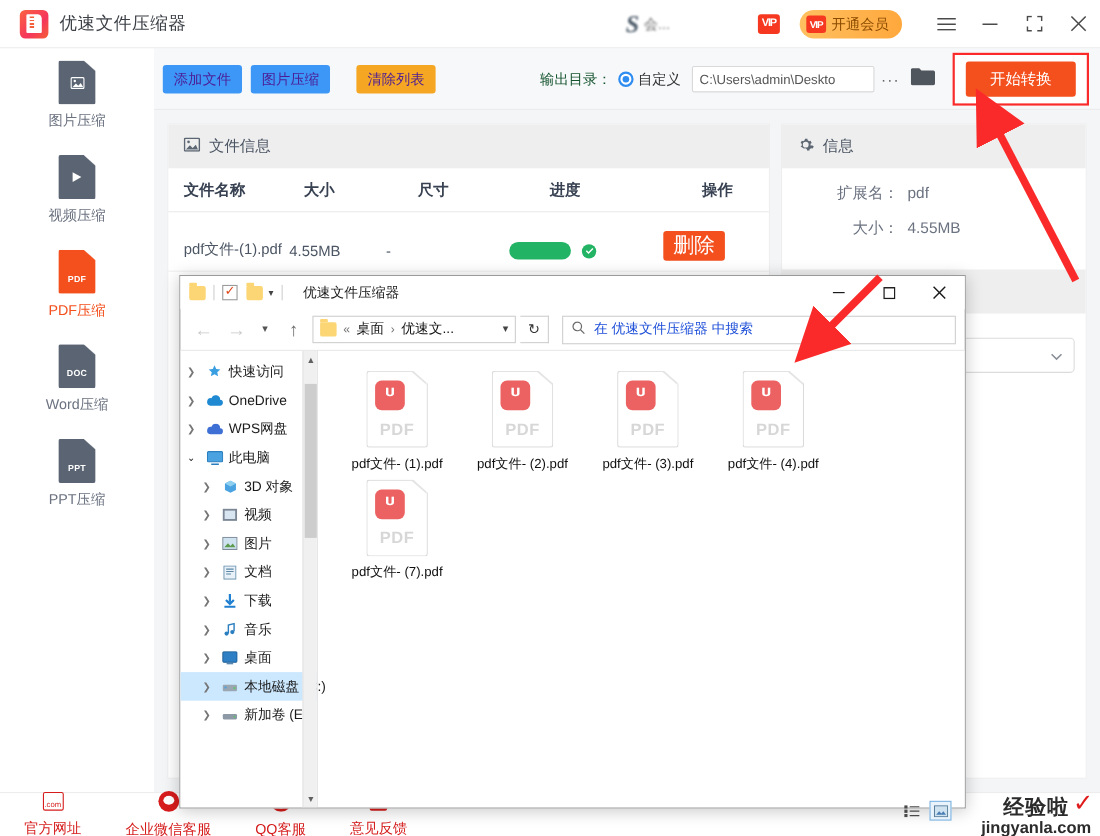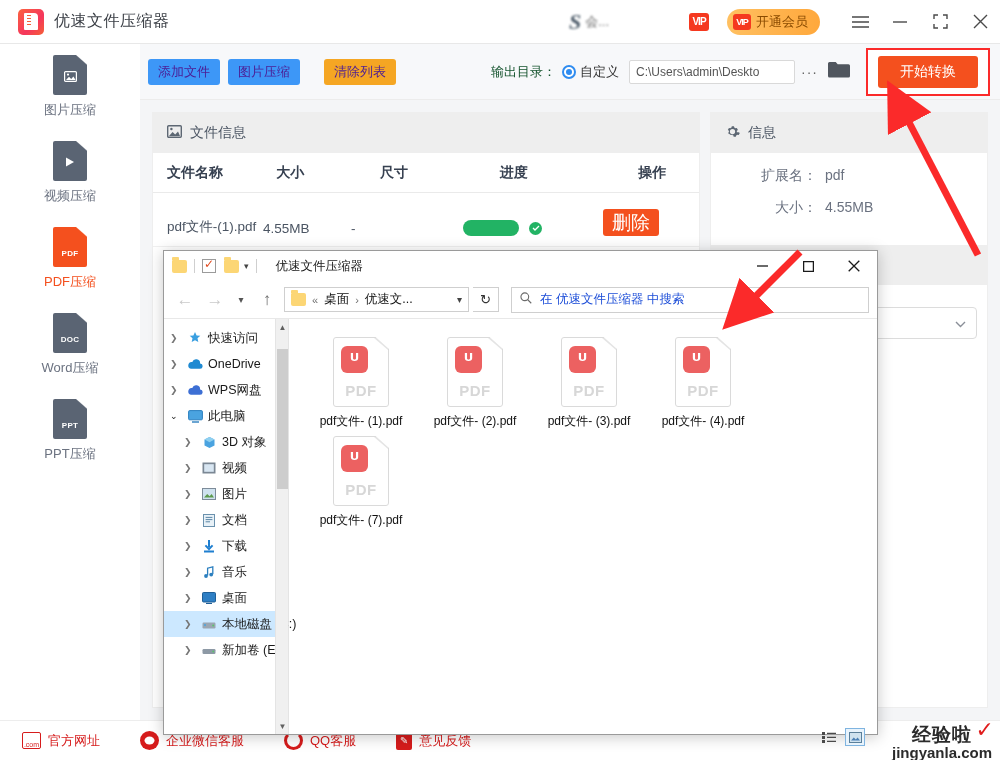--- a/index.html
+++ b/index.html
@@ -207,21 +207,21 @@
   }
 
   
   .bottombar {
     position: absolute; left: 0; bottom: 0; width: 1000px; height: 40px;
     background: #fff; border-top: 1px solid #ededed;
     display: flex; align-items: center; padding-left: 22px; gap: 40px;
   }
   .bb-item {
     display: flex; align-items: center; gap: 7px;
-    color: #d61c1c; font-size: 13px; cursor: pointer;
+    color: #d61c1c; font-size: 13px; cursor: pointer; flex-direction: column;
   }
   .bb-ico {
     width: 19px; height: 17px; border: 1.6px solid #d61c1c; border-radius: 2px;
     font-size: 7px; color: #d61c1c; display: flex; align-items: flex-end;
     justify-content: center; line-height: 1;
   }
   .bb-circle {
     width: 19px; height: 19px; border-radius: 50%; background: #d61c1c;
     display: flex; align-items: center; justify-content: center;
   }

